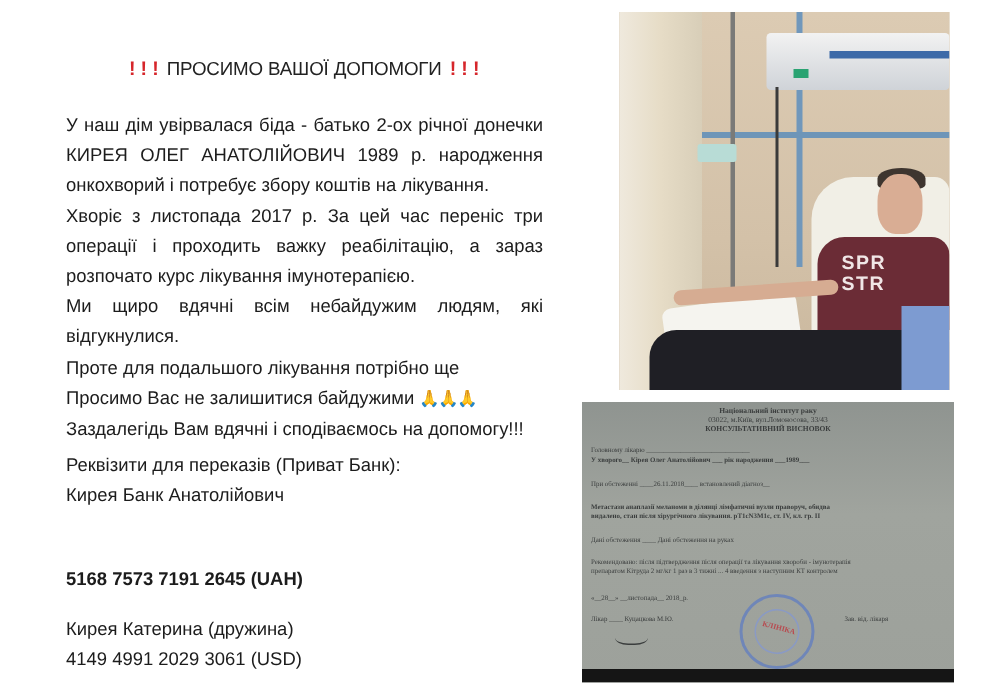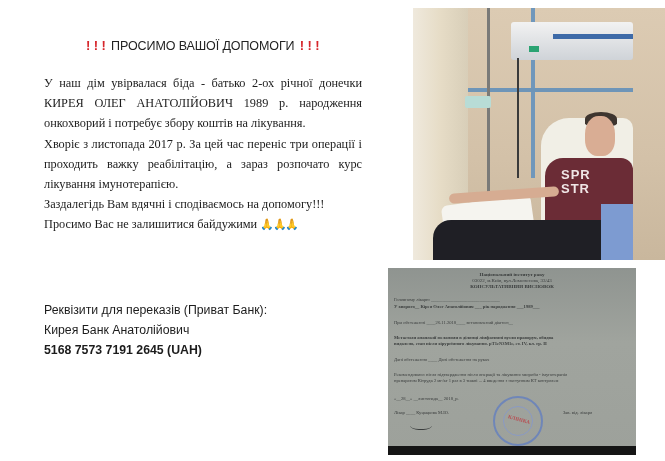--- a/index.html
+++ b/index.html
@@ -7,37 +7,37 @@
     body { position: relative; font-family: "Liberation Sans", sans-serif; color: #1a1a1a; }
 
     .title {
       position: absolute; left: 84px; top: 38px; width: 260px;
       font-size: 12.5px; color: #222; white-space: nowrap; letter-spacing: -0.1px;
     }
     .title .excl { color: #d6262b; font-weight: bold; font-size: 13px; margin: 0 2px; }
 
     .text-col {
       position: absolute; left: 44px; top: 73px; width: 318px;
-      font-size: 12.3px; line-height: 20.2px; color: #1c1c1c; font-family: Liberation Serif, serif;
+      font-size: 12.3px; line-height: 20.2px; color: #1c1c1c;
     }
     .text-col p { margin: 0; }
     .justify { text-align: justify; text-align-last: left; }
     .justify-full { text-align: justify; text-align-last: justify; }
     .emoji { font-size: 11px; color: #d9a36a; letter-spacing: -1px; }
 
     .bank {
       position: absolute; left: 44px; top: 300px; width: 300px;
       font-size: 12.3px; line-height: 20.2px; color: #1c1c1c;
     }
-    .bank .bold { font-weight: bold; }
+    .bank .bold { font-weight: bold; margin-top: 36px; }
     .bank .gap { height: 12px; }
 
     
     .photo {
-      position: absolute; left: 413px; top: 8px; width: 253px; height: 252px;
+      position: absolute; left: 413px; top: 8px; width: 220px; height: 252px;
       overflow: hidden; background: #d8c9b4;
     }
     .photo .wall { position: absolute; inset: 0; background: linear-gradient(180deg,#dccbb3 0%,#d3c1a8 60%,#c9b79d 100%); }
     .photo .curtain { position: absolute; left: 0; top: 0; width: 55px; height: 252px;
       background: linear-gradient(90deg,#efe9dd 0%,#e6dcc6 50%,#d8ceb8 100%); }
     .photo .blueline-h { position: absolute; left: 55px; top: 80px; width: 165px; height: 4px; background: #6e95b8; }
     .photo .blueline-v { position: absolute; left: 118px; top: 0; width: 4px; height: 170px; background: #7097bb; }
     .photo .panel { position: absolute; left: 98px; top: 14px; width: 122px; height: 38px;
       background: linear-gradient(180deg,#f2f2f2,#cfd3d8); border-radius: 3px; }
     .photo .panel-stripe { position: absolute; left: 140px; top: 26px; width: 80px; height: 5px; background: #3d6aa8; }
@@ -87,32 +87,36 @@
 
 <div class="title">
   <span class="excl">! ! !</span>
   <span>ПРОСИМО ВАШОЇ ДОПОМОГИ</span>
   <span class="excl">! ! !</span>
 </div>
 
 <div class="text-col">
   <p class="justify">У наш дім увірвалася біда - батько 2-ох річної донечки КИРЕЯ ОЛЕГ АНАТОЛІЙОВИЧ 1989 р. народження онкохворий і потребує збору коштів на лікування.</p>
   <p class="justify">Хворіє з листопада 2017 р. За цей час переніс три операції і проходить важку реабілітацію, а зараз розпочато курс лікування імунотерапією.</p>
-  <p>Заздалегідь Вам вдячні і сподіваємось на допомогу!!!</p>
+  <p class="justify-full">Ми щиро вдячні всім небайдужим людям, які відгукнулися.</p>
+  <p>Проте для подальшого лікування потрібно ще</p>
   <p>
     <span>Просимо Вас не залишитися байдужими</span>
     <span class="emoji">🙏🙏🙏</span>
   </p>
+  <p>Заздалегідь Вам вдячні і сподіваємось на допомогу!!!</p>
 </div>
 
 <div class="bank">
   <div>Реквізити для переказів (Приват Банк):</div>
   <div>Кирея Банк Анатолійович</div>
   <div class="bold">5168 7573 7191 2645 (UAH)</div>
   <div class="gap"></div>
+  <div>Кирея Катерина (дружина)</div>
+  <div>4149 4991 2029 3061 (USD)</div>
 </div>
 
 <div class="photo">
   <div class="wall"></div>
   <div class="curtain"></div>
   <div class="blueline-v"></div>
   <div class="blueline-h"></div>
   <div class="panel"></div>
   <div class="panel-stripe"></div>
   <div class="panel-green"></div>

